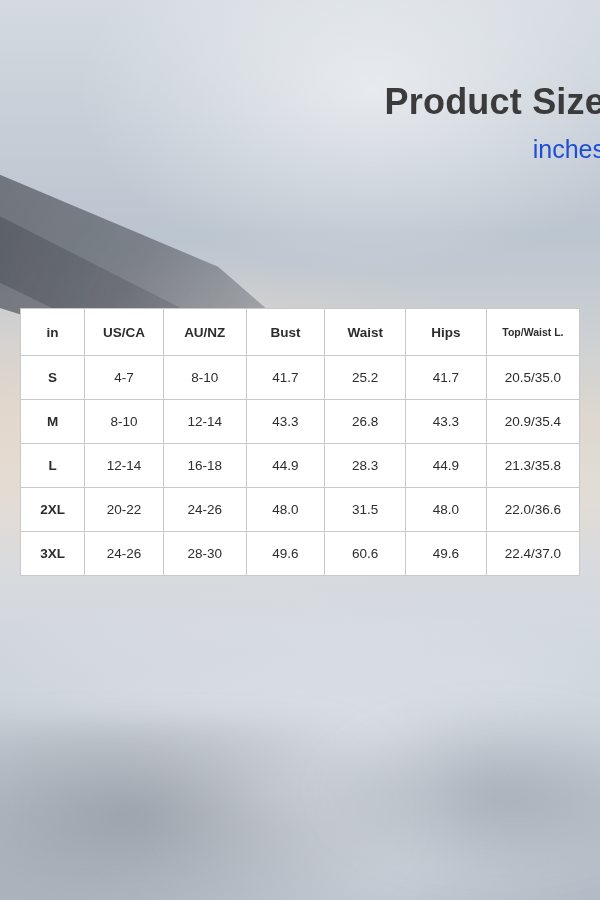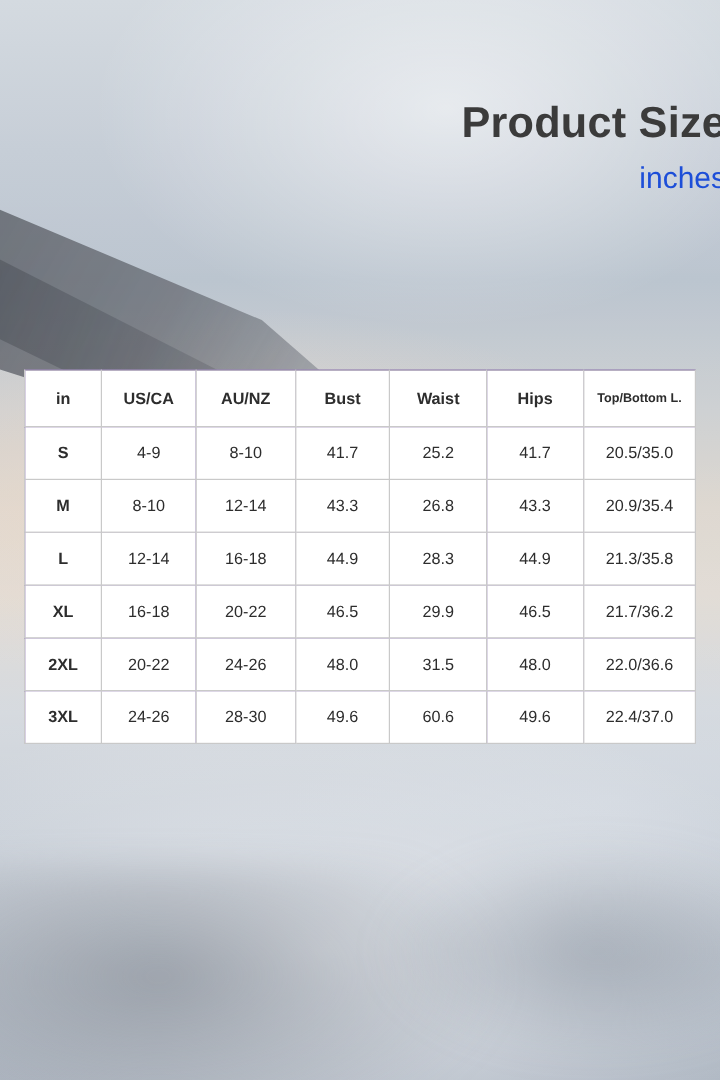--- a/index.html
+++ b/index.html
@@ -207,27 +207,27 @@
             <col class="c6">
         </colgroup>
         <thead>
           <tr>
             <th>in</th>
             <th>US/CA</th>
             <th>AU/NZ</th>
             <th>Bust</th>
             <th>Waist</th>
             <th>Hips</th>
-            <th class="small">Top/Bottom L.</th>
+            <th class="small">Top/Waist L.</th>
           </tr>
         </thead>
         <tbody>
           <tr>
             <td class="rowhead">S</td>
-            <td>4-9</td>
+            <td>4-7</td>
             <td>8-10</td>
             <td>41.7</td>
             <td>25.2</td>
             <td>41.7</td>
             <td>20.5/35.0</td>
           </tr>
           <tr>
             <td class="rowhead">M</td>
             <td>8-10</td>
             <td>12-14</td>
@@ -239,29 +239,20 @@
           <tr>
             <td class="rowhead">L</td>
             <td>12-14</td>
             <td>16-18</td>
             <td>44.9</td>
             <td>28.3</td>
             <td>44.9</td>
             <td>21.3/35.8</td>
           </tr>
           <tr>
-            <td class="rowhead">XL</td>
-            <td>16-18</td>
-            <td>20-22</td>
-            <td>46.5</td>
-            <td>29.9</td>
-            <td>46.5</td>
-            <td>21.7/36.2</td>
-          </tr>
-          <tr>
             <td class="rowhead">2XL</td>
             <td>20-22</td>
             <td>24-26</td>
             <td>48.0</td>
             <td>31.5</td>
             <td>48.0</td>
             <td>22.0/36.6</td>
           </tr>
           <tr>
             <td class="rowhead">3XL</td>

